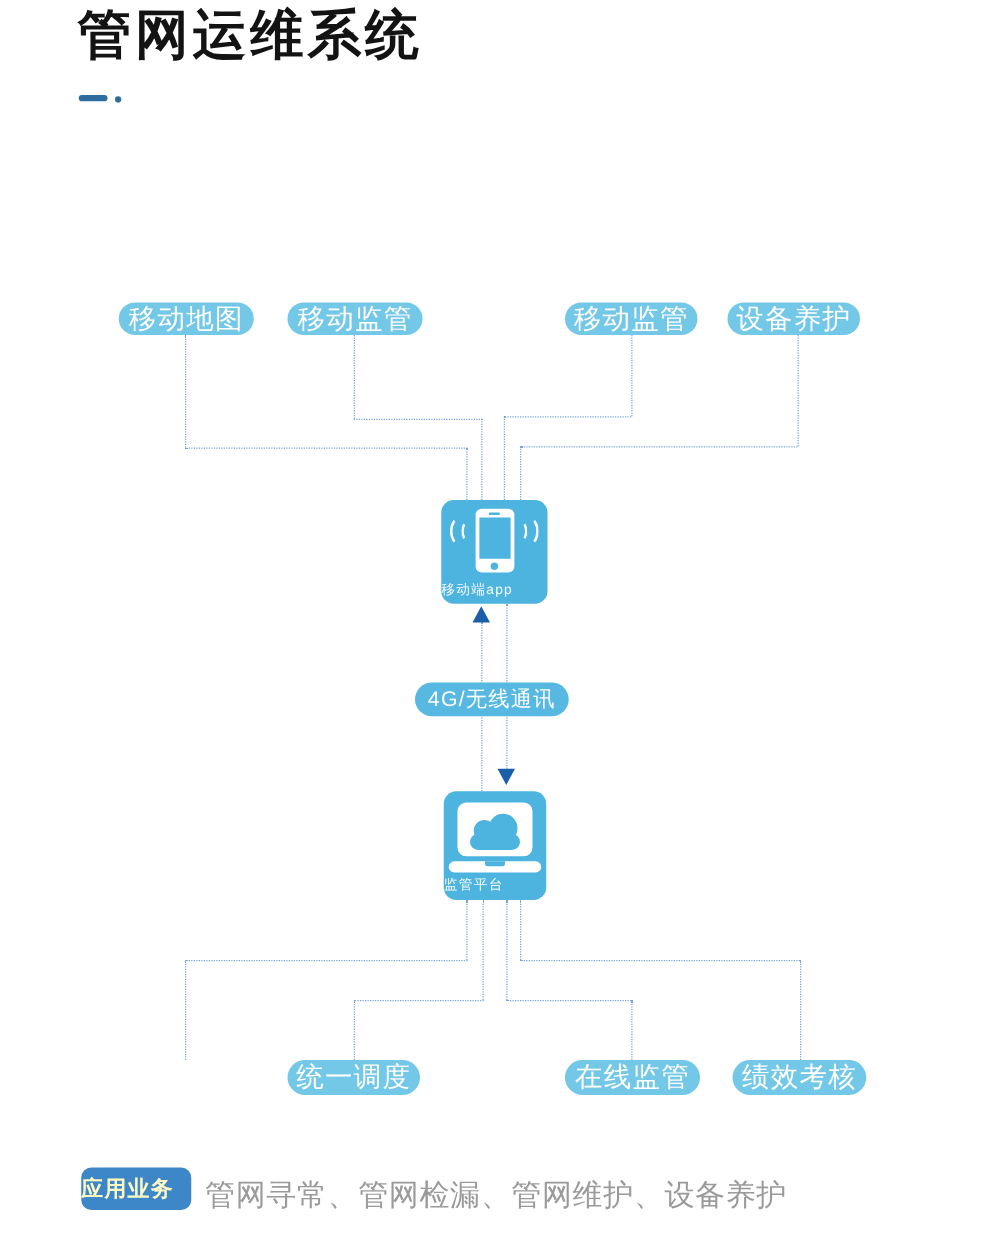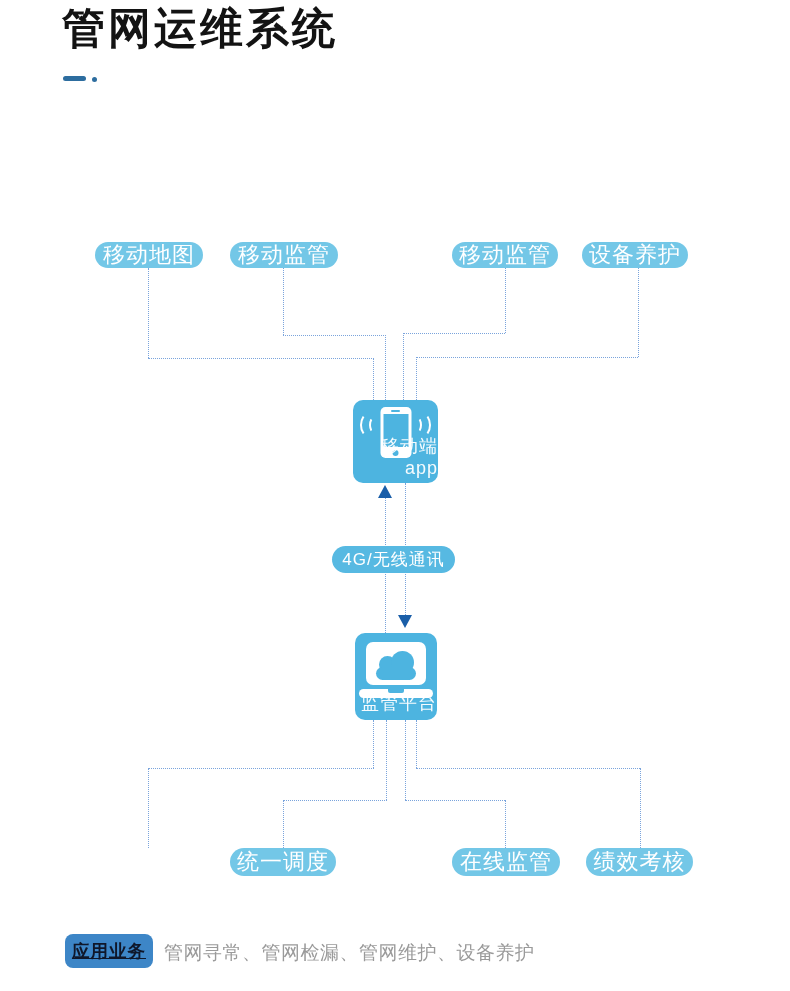--- a/index.html
+++ b/index.html
@@ -29,22 +29,22 @@
   .pill.bottom{height:28px;line-height:28px;border-radius:14px;}
   .vline{position:absolute;width:0;border-left:1px dotted var(--connector);z-index:1;}
   .hline{position:absolute;height:0;border-top:1px dotted var(--connector);z-index:1;}
 
   .arrow-up{position:absolute;width:0;height:0;z-index:4;
     border-left:7px solid transparent;border-right:7px solid transparent;border-bottom:13px solid var(--arrow);}
   .arrow-down{position:absolute;width:0;height:0;z-index:4;
     border-left:7px solid transparent;border-right:7px solid transparent;border-top:13px solid var(--arrow);}
 
   .iconbox{position:absolute;background:var(--box-fill);border-radius:10px;z-index:3;}
-  .iconbox .boxlabel{position:absolute;left:0;right:0;bottom:4px;text-align:right;
-    color:rgba(255,255,255,.95);font-size:18px;letter-spacing:1px;}
+  .iconbox .boxlabel{position:absolute;left:0;right:0;bottom:4px;text-align:left;
+    color:rgba(255,255,255,.95);font-size:11px;letter-spacing:1px;}
 
   
   .phone-body{position:absolute;left:50%;transform:translateX(-50%);top:7px;width:31px;height:51px;background:#fff;border-radius:5px;}
   .phone-screen{position:absolute;left:3px;right:3px;top:7px;bottom:11px;background:var(--box-fill);}
   .phone-speaker{position:absolute;left:50%;transform:translateX(-50%);top:2.5px;width:9px;height:2px;border-radius:1px;background:var(--box-fill);}
   .phone-home{position:absolute;left:50%;transform:translateX(-50%);bottom:2.5px;width:6px;height:6px;border-radius:50%;background:var(--box-fill);}
   .wave{position:absolute;border:2.5px solid transparent;border-radius:50%;}
   .wl1{left:7px;top:13px;width:13px;height:20px;border-left-color:#fff;}
   .wl2{left:16px;top:17px;width:6px;height:12px;border-left-color:#fff;}
   .wr1{right:7px;top:13px;width:13px;height:20px;border-right-color:#fff;}
@@ -59,23 +59,23 @@
   .laptop-base{position:absolute;left:4px;top:56px;width:74px;height:9px;background:#fff;border-radius:4.5px;}
   .laptop-notch{position:absolute;left:50%;transform:translateX(-50%);top:0;width:16px;height:3.5px;background:var(--box-fill);border-radius:0 0 2px 2px;}
 
   .link-pill{
     position:absolute;left:332px;top:546px;width:123px;height:27px;line-height:27px;border-radius:13.5px;
     background:#57B9E2;color:#fff;text-align:center;font-size:17px;letter-spacing:1px;z-index:3;
   }
 
   .footer-badge{
     position:absolute;left:65px;top:934px;width:88px;height:34px;line-height:34px;border-radius:8px;
-    background:var(--badge-fill);color:#0f172a;font-size:17.5px;font-weight:bold;text-align:center;letter-spacing:1px;text-decoration:underline;
+    background:var(--badge-fill);color:#fef9c3;font-size:17.5px;font-weight:bold;letter-spacing:1px;
   }
-  .footer-items{position:absolute;left:164px;top:940px;font-size:19px;color:#9a9a9a;letter-spacing:0.5px;}
+  .footer-items{position:absolute;left:164px;top:940px;font-size:24px;color:#9a9a9a;letter-spacing:0.5px;}
 </style>
 </head>
 <body>
 
 <div class="canvas" style="--node-fill: #73C7E7; --box-fill: #4DB4E0; --connector: #7AA4DC; --arrow: #1A5EA8; --badge-fill: #3D86C7; --accent-dash: #2D6D9F;">
 
   <h1 class="page-title">管网运维系统</h1>
   <div class="accent-dash"></div>
   <div class="accent-dot"></div>
 

